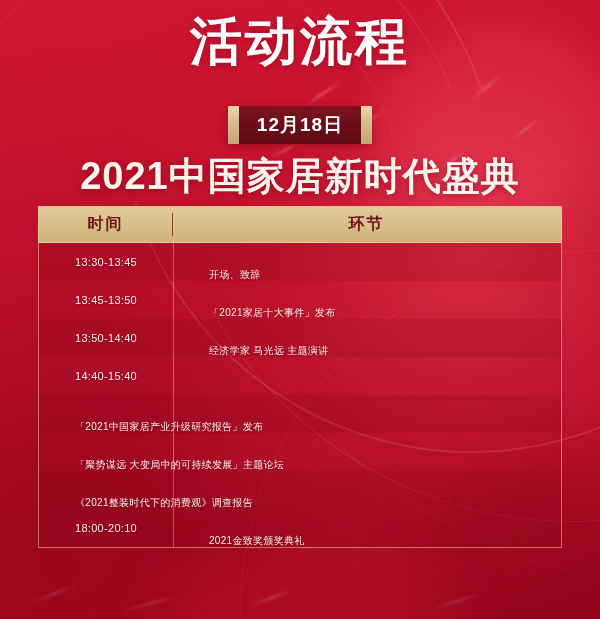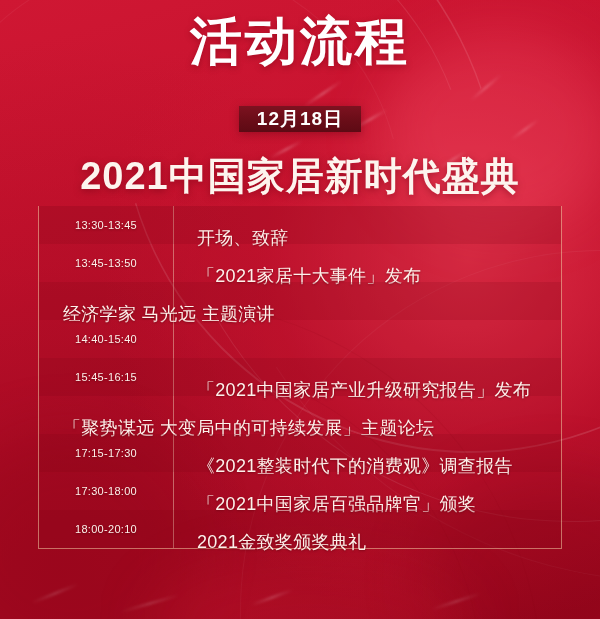--- a/index.html
+++ b/index.html
@@ -84,21 +84,20 @@
   .date-badge {
     position: absolute;
     top: 106px;
     left: 50%;
     transform: translateX(-50%);
     display: flex;
     align-items: stretch;
     height: 38px;
     z-index: 5;
     filter: drop-shadow(0 2px 5px rgba(90,0,14,0.4));
-    flex-direction: column;
   }
   .badge-bar {
     width: 11px;
     background: linear-gradient(180deg, #e7d4a8 0%, #d4bd8a 45%, #c2a775 100%);
   }
   .badge-bar.left { border-radius: 1px 0 0 1px; }
   .badge-bar.right { border-radius: 0 1px 1px 0; }
   .badge-plaque {
     width: 122px;
     background: linear-gradient(180deg, #7d1220 0%, #6a0d18 55%, #5d0a14 100%);
@@ -184,23 +183,23 @@
     justify-content: center;
     color: #fdf0ea;
     font-size: 11px;
     letter-spacing: 0.3px;
     text-shadow: 0 1px 2px rgba(80,0,12,0.5);
   }
   .row .col-item {
     flex: 1;
     display: flex;
     align-items: center;
-    padding-left: 24px;
+    padding-left: 36px;
     color: #fdf0ea;
-    font-size: 18px;
+    font-size: 10px;
     letter-spacing: 0.3px;
     text-shadow: 0 1px 2px rgba(80,0,12,0.5);
     box-sizing: border-box;
     margin-top: 25px;
   }
 
   .body-divider {
     position: absolute;
     left: 134px;
     top: 0;
@@ -249,51 +248,51 @@
   <div class="date-badge">
     <div class="badge-bar left"></div>
     <div class="badge-plaque">12月18日</div>
     <div class="badge-bar right"></div>
   </div>
 
   <div class="subtitle">2021中国家居新时代盛典</div>
 
   <div class="schedule">
 
+    <div class="sched-head">
+      <div class="cell time">时间</div>
+      <div class="cell item">环节</div>
+      <div class="head-divider"></div>
+    </div>
 
     <div class="sched-body" id="sched-body">
       <div class="body-divider"></div>
     <div class="row odd">
           <div class="col-time">13:30-13:45</div>
           <div class="col-item">开场、致辞</div>
         </div>
         <div class="row even">
           <div class="col-time">13:45-13:50</div>
           <div class="col-item">「2021家居十大事件」发布</div>
         </div>
         <div class="row odd">
+          <div class="col-time">13:50-14:40</div>
           <div class="col-item">经济学家 马光远 主题演讲</div>
         </div>
         <div class="row even">
           <div class="col-time">14:40-15:40</div>
         </div>
         <div class="row odd">
-          <div class="col-time">15:45-16:15</div>
           <div class="col-item">「2021中国家居产业升级研究报告」发布</div>
         </div>
         <div class="row even">
           <div class="col-item">「聚势谋远  大变局中的可持续发展」主题论坛</div>
         </div>
         <div class="row odd">
-          <div class="col-time">17:15-17:30</div>
           <div class="col-item">《2021整装时代下的消费观》调查报告</div>
-        </div>
-        <div class="row even">
-          <div class="col-time">17:30-18:00</div>
-          <div class="col-item">「2021中国家居百强品牌官」颁奖</div>
         </div>
         <div class="row odd">
           <div class="col-time">18:00-20:10</div>
           <div class="col-item">2021金致奖颁奖典礼</div>
         </div>
       </div>
 
   </div>
 
 </div>

